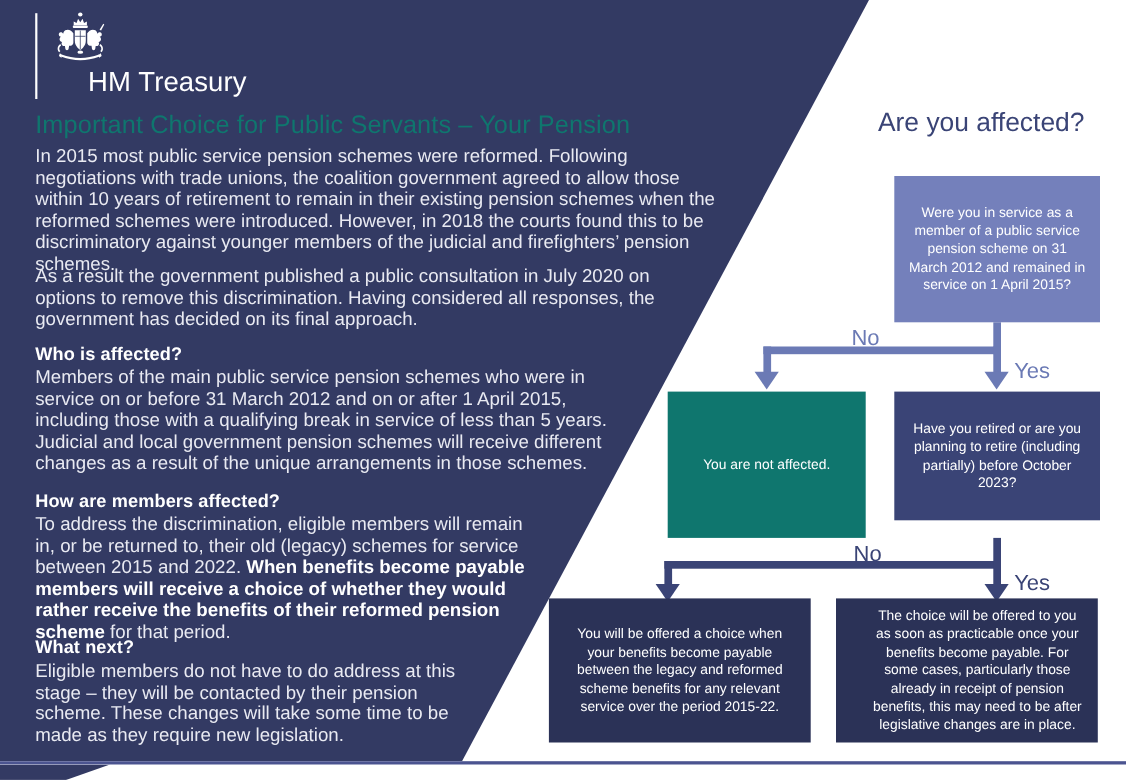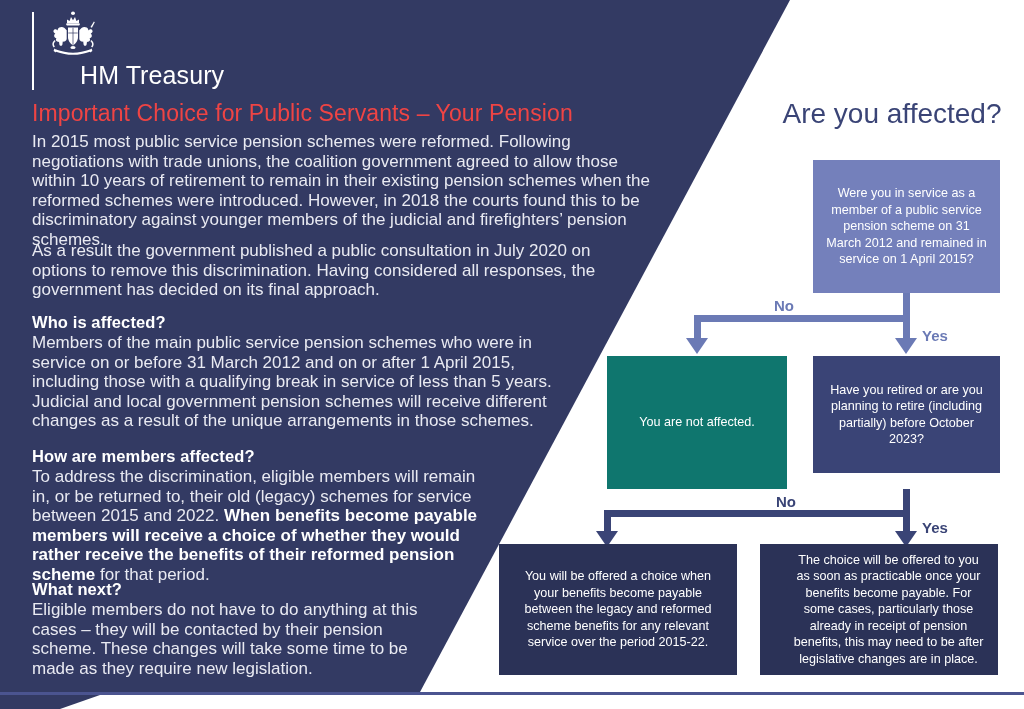--- a/index.html
+++ b/index.html
@@ -95,21 +95,21 @@
     white-space: nowrap;
     margin-left: 36px;
   }
 
   .main-title {
     position: absolute;
     left: 32px;
     top: 100px;
     font-size: 23px;
     font-weight: 400;
-    color: #ef4444;
+    color: #0f766e;
     letter-spacing: .1px;
     white-space: nowrap;
   }
 
   .body-text {
     position: absolute;
     left: 32px;
     color: #e9eaf2;
     font-size: 17px;
     line-height: 19.6px;
@@ -144,21 +144,21 @@
     width: 1024px;
     height: 709px;
     z-index: 6;
   }
   .flow-title {
     position: absolute;
     left: 760px;
     top: 98px;
     width: 264px;
     text-align: center;
-    font-size: 28px;
+    font-size: 24px;
     color: #3a4476;
     font-weight: 400;
   }
 
   .node {
     position: absolute;
     display: flex;
     align-items: center;
     justify-content: center;
     text-align: center;
@@ -205,22 +205,22 @@
     border-left: 11px solid transparent;
     border-right: 11px solid transparent;
   }
   .lvl1 { background: #6b7ab5; }
   .lvl1-arrow { border-top: 16px solid #6b7ab5; }
   .lvl2 { background: #3a4476; }
   .lvl2-arrow { border-top: 16px solid #3a4476; }
 
   .branch-label {
     position: absolute;
-    font-size: 15px;
-    font-weight: 700;
+    font-size: 20px;
+    font-weight: 400;
   }
   .label-lvl1 { color: #6b7ab5; }
   .label-lvl2 { color: #3a4476; }
 </style>
 </head>
 <body>
 
 <div id="page">
 
   <div class="navy-panel"></div>
@@ -286,21 +286,21 @@
     <div class="body-text" id="para-1">In 2015 most public service pension schemes were reformed. Following negotiations with trade unions, the coalition government agreed to allow those within 10 years of retirement to remain in their existing pension schemes when the reformed schemes were introduced. However, in 2018 the courts found this to be discriminatory against younger members of the judicial and firefighters’ pension schemes.</div>
     <div class="body-text" id="para-2">As a result the government published a public consultation in July 2020 on options to remove this discrimination. Having considered all responses, the government has decided on its final approach.</div>
 
     <div class="sec-head" id="head-who">Who is affected?</div>
     <div class="body-text" id="para-who">Members of the main public service pension schemes who were in service on or before 31 March 2012 and on or after 1 April 2015, including those with a qualifying break in service of less than 5 years. Judicial and local government pension schemes will receive different changes as a result of the unique arrangements in those schemes.</div>
 
     <div class="sec-head" id="head-how">How are members affected?</div>
     <div class="body-text" id="para-how"><span>To address the discrimination, eligible members will remain in, or be returned to, their old (legacy) schemes for service between 2015 and 2022. </span><b>When benefits become payable members will receive a choice of whether they would rather receive the benefits of their reformed pension scheme</b><span> for that period.</span></div>
 
     <div class="sec-head" id="head-next">What next?</div>
-    <div class="body-text" id="para-next">Eligible members do not have to do anything at this cases – they will be contacted by their pension scheme. These changes will take some time to be made as they require new legislation.</div>
+    <div class="body-text" id="para-next">Eligible members do not have to do address at this stage – they will be contacted by their pension scheme. These changes will take some time to be made as they require new legislation.</div>
   </div>
 
   <div class="flow">
 
     <div class="flow-title">Are you affected?</div>
 
     <div class="node node-q1">Were you in service as a member of a public service pension scheme on 31 March 2012 and remained in service on 1 April 2015?</div>
 
     <div class="conn conn-v lvl1" style="left:903px; top:293px; height:29px;"></div>
     <div class="conn conn-h lvl1" style="left:694px; top:315px; width:216px;"></div>

